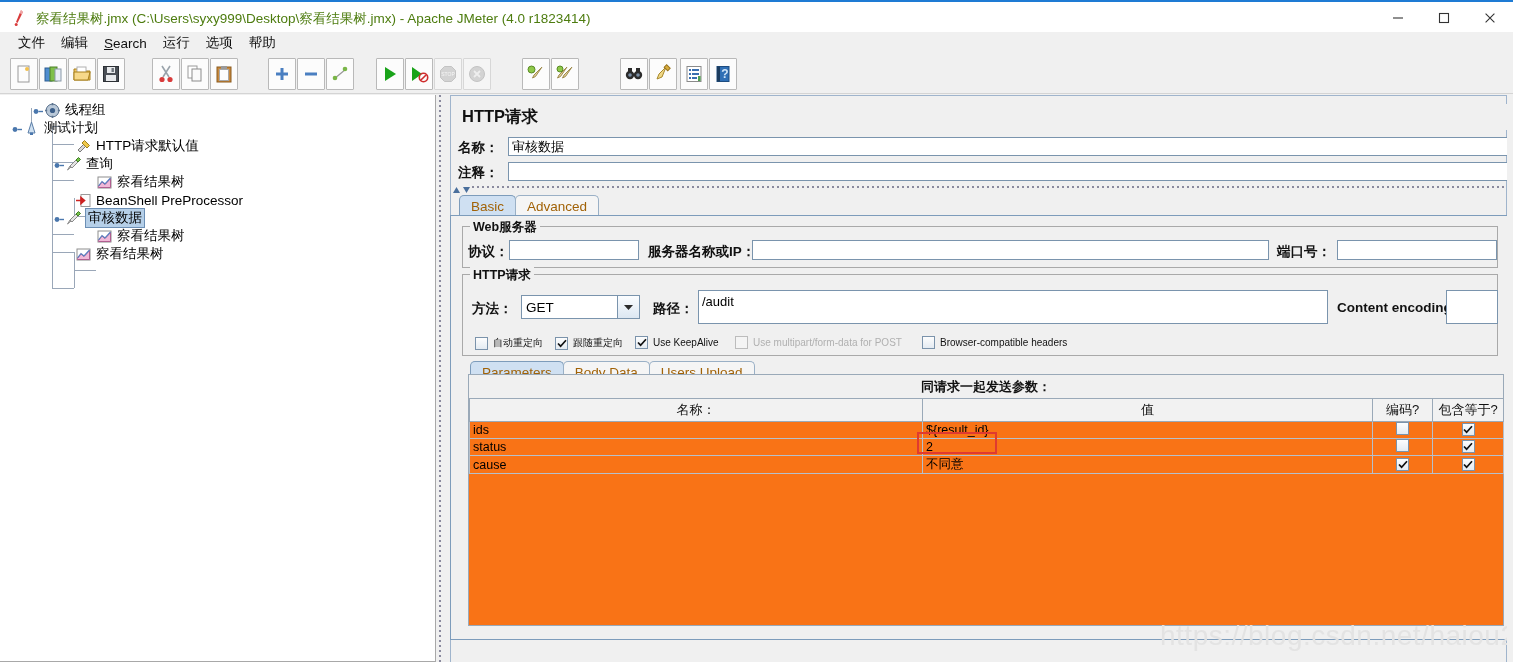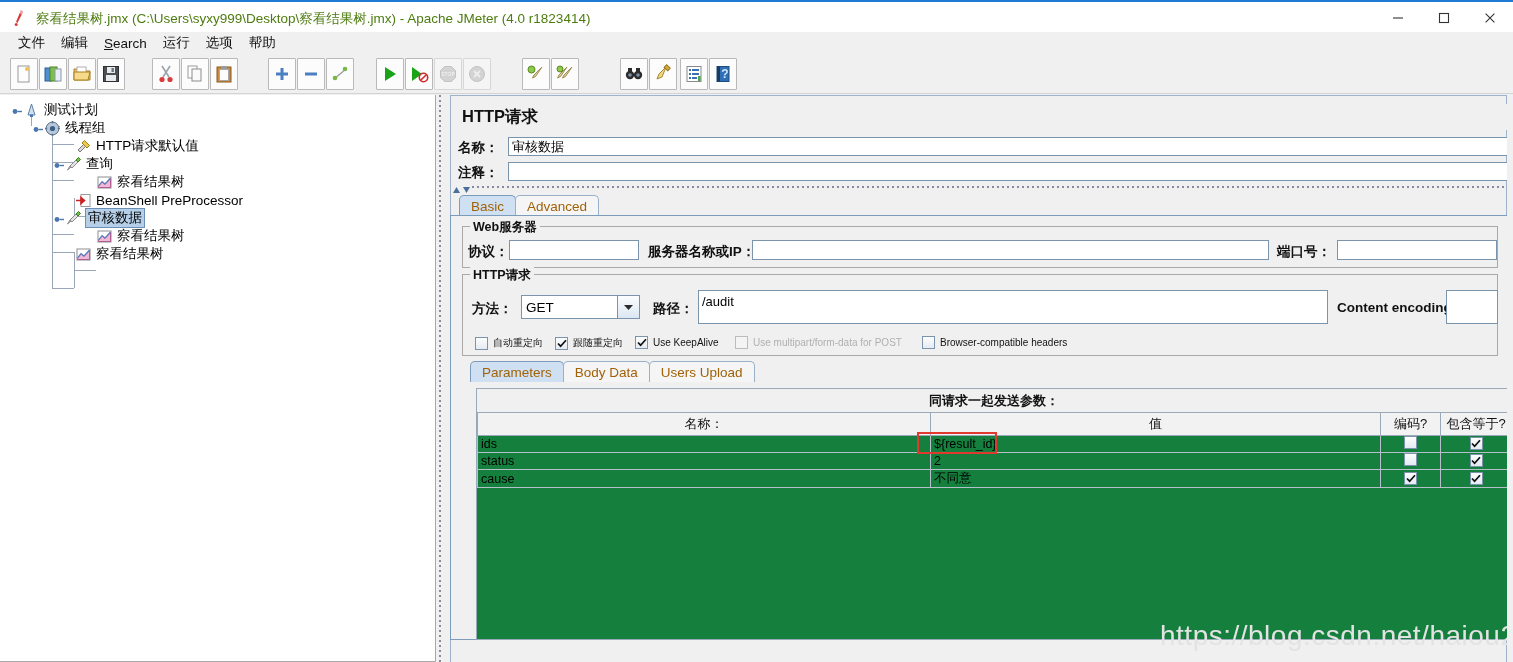--- a/index.html
+++ b/index.html
@@ -96,22 +96,22 @@
 
   
   .combo{background:#fff;border:1px solid #7a94ad;box-sizing:border-box;display:flex;
     align-items:center;font-size:13.5px;position:relative;}
   .combo .cval{padding-left:4px;color:#000;}
   .combo .arrowbtn{position:absolute;right:0;top:0;bottom:0;width:21px;
     background:linear-gradient(#fbfdff,#dce7f2);border-left:1px solid #7a94ad;
     display:flex;align-items:center;justify-content:center;}
 
   
-  .paramsbox{position:absolute;left:468px;top:388px;width:1036px;height:252px;
-    background:#15803d;border:1px solid #9aa9b8;box-sizing:border-box;margin-left:8px;}
+  .paramsbox{position:absolute;left:468px;top:374px;width:1036px;height:252px;
+    background:#f97316;border:1px solid #9aa9b8;box-sizing:border-box;}
   .paramhdr{height:24px;background:#f0f0f0;display:flex;align-items:center;
     justify-content:center;font-size:13px;font-weight:bold;color:#111;
     border-bottom:1px solid #9aa9b8;box-sizing:border-box;}
   table.ptable{border-collapse:collapse;width:100%;table-layout:fixed;font-size:12.5px;}
   table.ptable th{background:#f2f2f2;border:1px solid #9aa9b8;border-top:none;height:20px;
     font-weight:normal;font-size:13px;color:#111;}
   table.ptable td{border:1px solid #b6c0cb;height:16px;padding:0 0 0 3px;color:#000;
     font-size:12.5px;white-space:nowrap;overflow:hidden;}
   table.ptable td.ctr{text-align:center;padding:0;}
 
@@ -353,53 +353,53 @@
         <g stroke="#9aa7b8" stroke-width="1" fill="none" shape-rendering="crispEdges">
           <path d="M31 13 V31"></path>
           <path d="M52 31 V193 M52 31 H60"></path>
           <path d="M52 49 H74 M52 67 H74 M52 85 H74 M52 139 H74 M52 157 H74 M52 193 H74"></path>
           <path d="M74 103 V121 M74 121 H96"></path>
           <path d="M74 175 V193"></path>
           <path d="M74 157 V175 M74 175 H96"></path>
         </g>
       </svg>
 
+      <div class="tnode" style="padding-left:25px;">
+        <span class="thandle">
+          <svg width="11" height="11" viewBox="0 0 11 11">
+              <circle cx="3" cy="5.5" r="2.4" fill="#4a77ad"></circle>
+              <path d="M5.4 5.5 H10" stroke="#4a77ad" stroke-width="1.4"></path>
+            </svg>
+        </span>
+        <span class="ticon">
+          <svg width="17" height="17" viewBox="0 0 17 17">
+              <circle cx="8.5" cy="8.5" r="6.4" fill="#b9c8d8" stroke="#5d7490"></circle>
+              <circle cx="8.5" cy="8.5" r="2.6" fill="#3c5f8a"></circle>
+              <g stroke="#5d7490" stroke-width="1.6">
+                <path d="M8.5 1 v2.2 M8.5 13.8 v2.2 M1 8.5 h2.2 M13.8 8.5 h2.2"></path>
+              </g>
+            </svg>
+        </span>
+        <span class="tlabel">线程组</span>
+      </div>
+
       <div class="tnode" style="padding-left:4px;">
         <span class="thandle">
           <svg width="11" height="11" viewBox="0 0 11 11">
               <circle cx="3" cy="5.5" r="2.4" fill="#4a77ad"></circle>
               <path d="M5.4 5.5 H10" stroke="#4a77ad" stroke-width="1.4"></path>
             </svg>
         </span>
         <span class="ticon">
           <svg width="17" height="17" viewBox="0 0 17 17">
               <path d="M8.5 2 L12 13 H5 Z" fill="#cfe0f0" stroke="#5b7ea8"></path>
               <rect x="7" y="12.5" width="3" height="2.5" fill="#4a77ad"></rect>
             </svg>
         </span>
         <span class="tlabel">测试计划</span>
-      </div>
-
-      <div class="tnode" style="padding-left:25px;">
-        <span class="thandle">
-          <svg width="11" height="11" viewBox="0 0 11 11">
-              <circle cx="3" cy="5.5" r="2.4" fill="#4a77ad"></circle>
-              <path d="M5.4 5.5 H10" stroke="#4a77ad" stroke-width="1.4"></path>
-            </svg>
-        </span>
-        <span class="ticon">
-          <svg width="17" height="17" viewBox="0 0 17 17">
-              <circle cx="8.5" cy="8.5" r="6.4" fill="#b9c8d8" stroke="#5d7490"></circle>
-              <circle cx="8.5" cy="8.5" r="2.6" fill="#3c5f8a"></circle>
-              <g stroke="#5d7490" stroke-width="1.6">
-                <path d="M8.5 1 v2.2 M8.5 13.8 v2.2 M1 8.5 h2.2 M13.8 8.5 h2.2"></path>
-              </g>
-            </svg>
-        </span>
-        <span class="tlabel">线程组</span>
       </div>
 
 
       <div class="tnode" style="padding-left:67px;">
         <span class="ticon">
           <svg width="17" height="17" viewBox="0 0 17 17">
               <path d="M3 12 L9 6 L11 8 L5 14 Z" fill="#d8d8d8" stroke="#7a7a7a"></path>
               <path d="M9.5 2.5 L14.5 7.5 L12 10 L7 5 Z" fill="#f0c94a" stroke="#9c8020"></path>
             </svg>
         </span>

